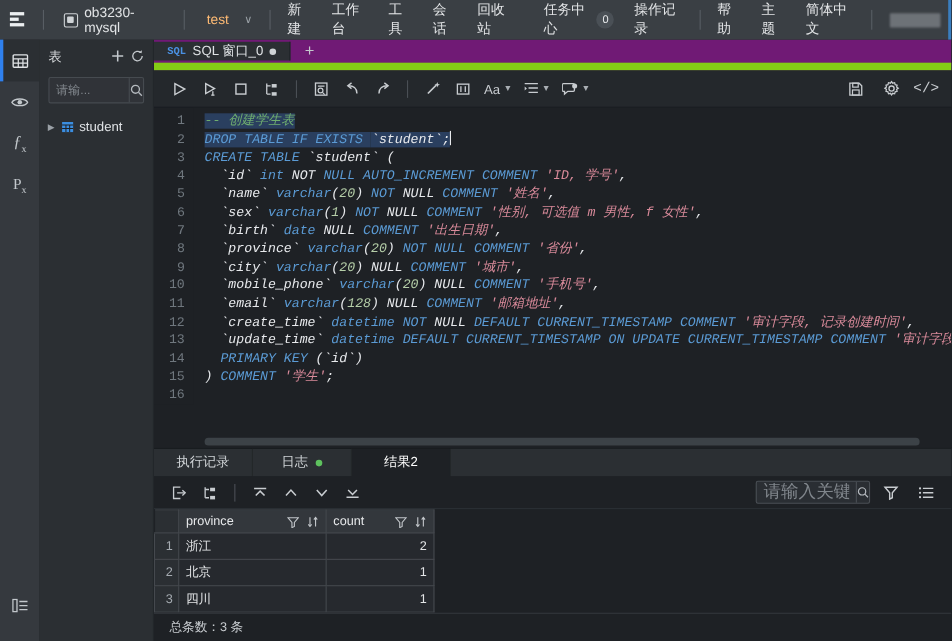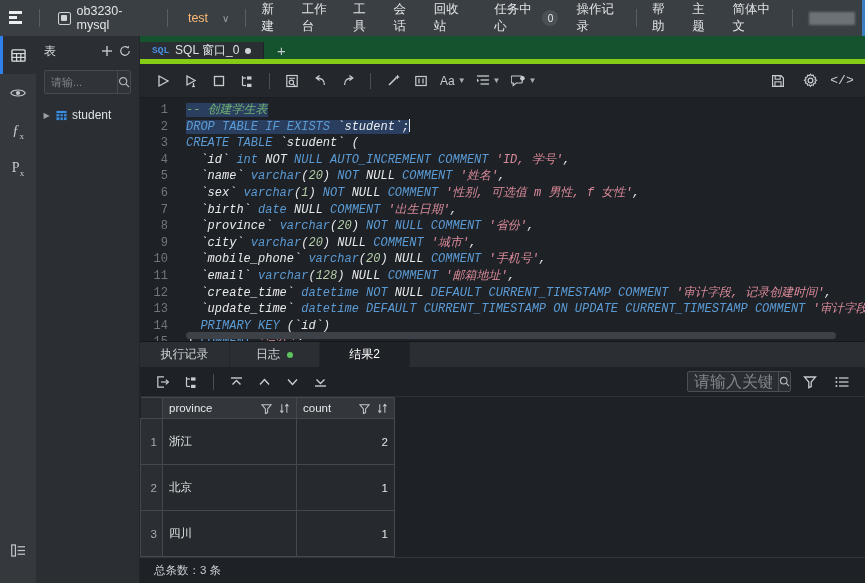--- a/index.html
+++ b/index.html
@@ -86,21 +86,21 @@
   }
   .tree { padding-top:4px; font-size:12px; }
   .tree-row { display:flex; align-items:center; gap:5px; height:22px; padding-left:6px; color:#dfe2e5; }
   .tw { width:9px;color:#9aa0a6;font-size:8px; display:flex;align-items:center;justify-content:center;}
   .tbl-ico { width:11px;height:11px; display:block; }
 
   
   .main { flex:1 1 auto; display:flex; flex-direction:column; min-width:0; background:#1e2125; }
 
   
-  .edtabs { height:28px; background:#14532d; display:flex; align-items:flex-end; flex:0 0 28px; border-bottom:5px solid #84cc16;}
+  .edtabs { height:28px; background:#701a75; display:flex; align-items:center; flex:0 0 28px; border-bottom:7px solid #84cc16;}
   .edtab {
     display:flex; align-items:center; gap:6px; padding:0 12px; background:#2b2f33; font-size:12px; color:#dfe2e5;
     border-right:1px solid #1f2327;
   }
   .sqlmark { color:#4a90e2; font-size:9.5px; font-weight:bold; font-family:"Liberation Mono",monospace;}
   .dirty { width:6px;height:6px;border-radius:50%; background:#cfd3d6; display:inline-block; }
   .edtab-add { width:34px; display:flex; align-items:center; justify-content:center; color:#c3c8cc; font-size:15px;}
 
   
   .edtoolbar {
@@ -168,21 +168,21 @@
   table.grid { border-collapse:collapse; font-size:11.5px; }
   table.grid th, table.grid td { border:1px solid #45494e; height:21px; }
   table.grid th {
     background:#33373c; color:#e6e8ea; font-weight:normal; padding:0 6px; text-align:left;
   }
   table.grid th.rownum-h { width:22px; background:#2b2f33; border-left:none;}
   .th-in { display:flex; align-items:center; gap:0; }
   .th-in .lbl { flex:1 1 auto; }
   .th-ic { color:#c2c6ca; padding-left:7px; display:flex; align-items:center;}
   td.rownum { background:#2b2f33; color:#a5abb1; text-align:right; padding:0 5px; width:22px; border-left:none;}
-  td.cell { padding:15px 6px; color:#e3e5e7; background:#26292e;}
+  td.cell { padding:4px 6px; color:#e3e5e7; background:#26292e;}
   td.cell.num { text-align:right; }
   .col-province { width:134px; }
   .col-count { width:98px; }
 
   .statusbar {
     height:26px; border-top:1px solid #33373c; display:flex; align-items:center; padding:0 14px;
     font-size:11.5px; color:#c8ccd0; background:#1e2125; flex:0 0 26px;
   }
   svg { display:block; }
 </style>

